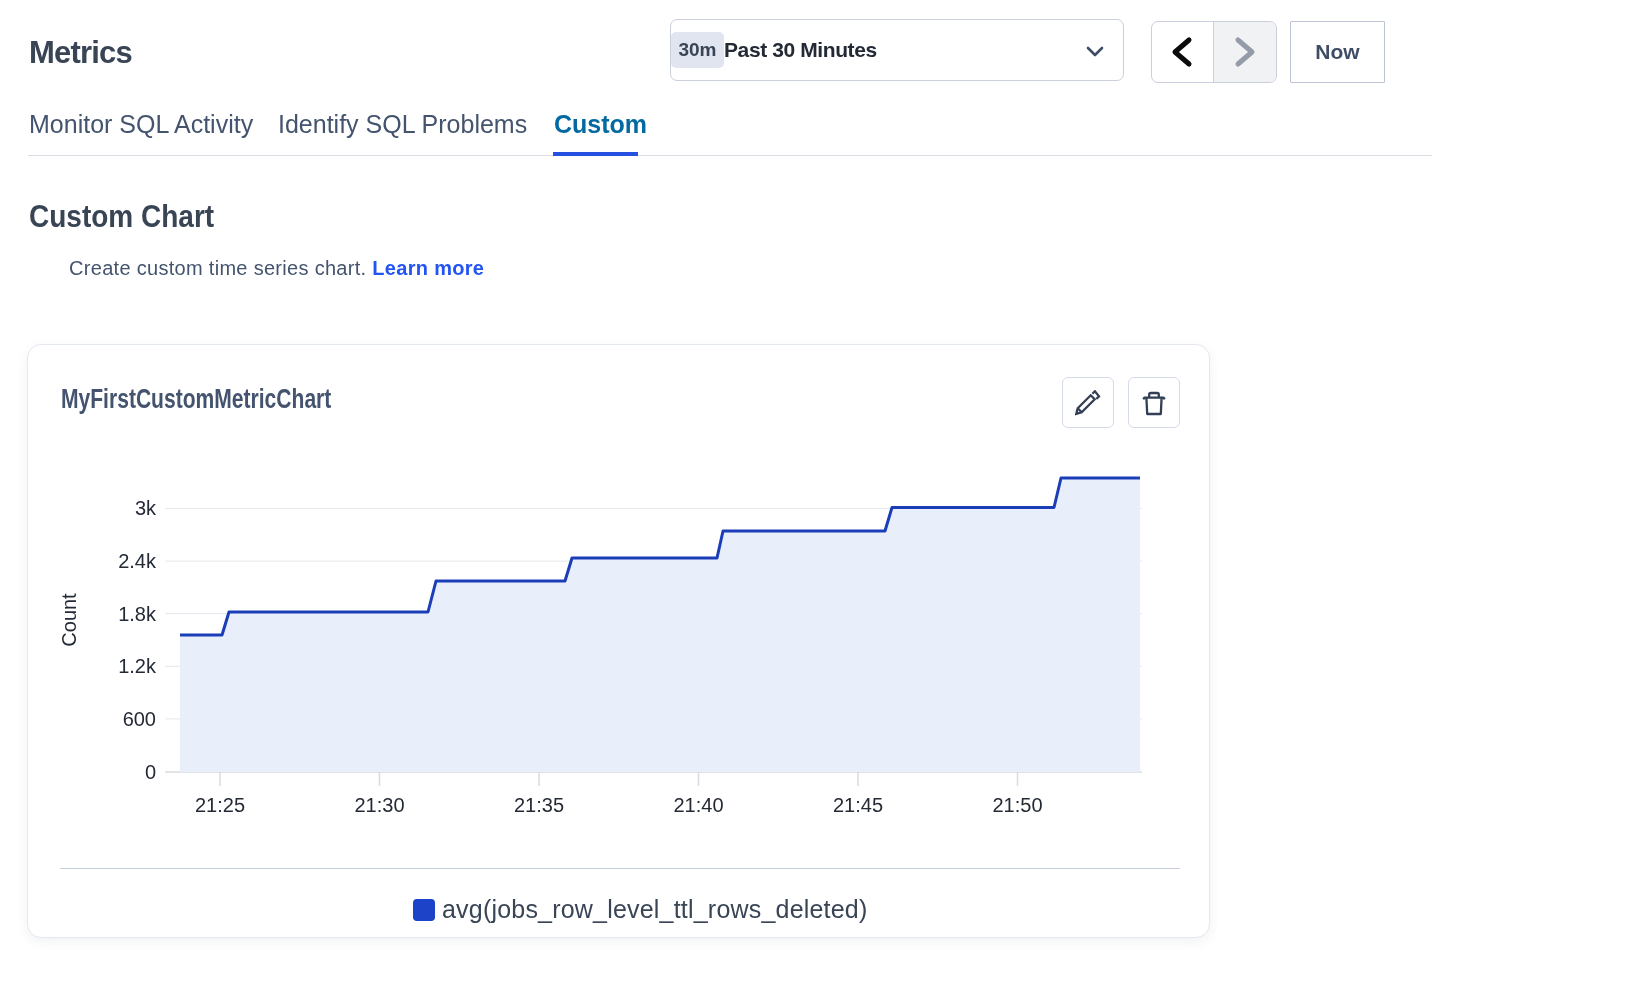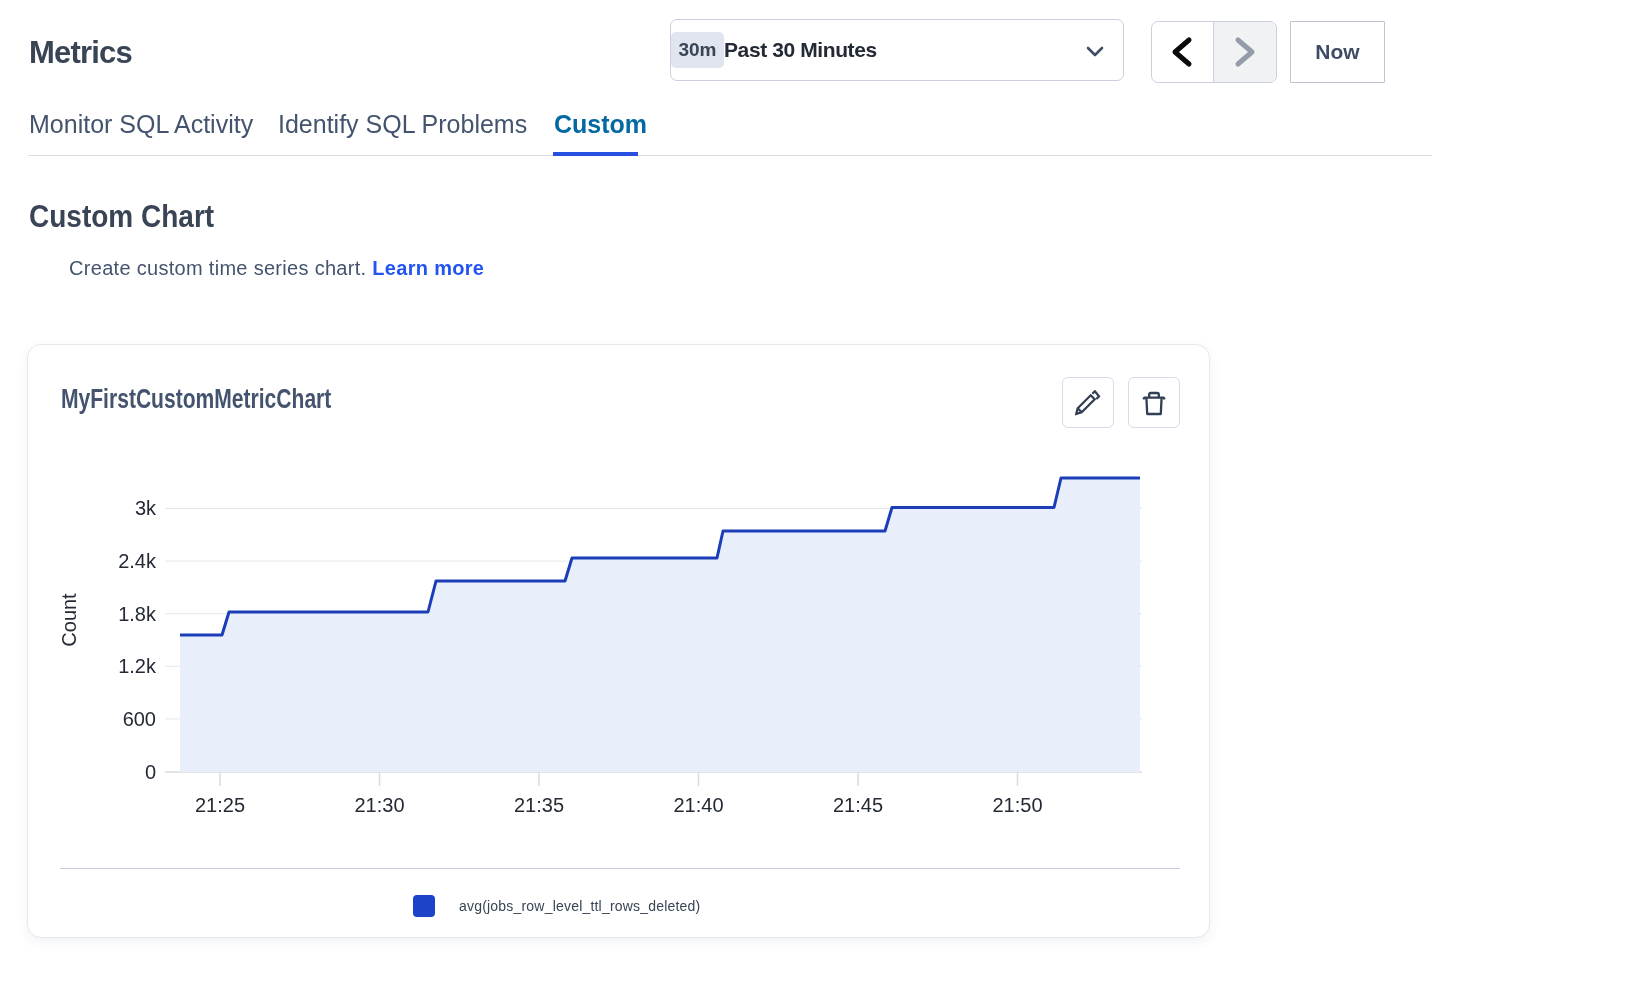--- a/index.html
+++ b/index.html
@@ -38,21 +38,21 @@
   
   #card { left:27px; top:344px; width:1183px; height:594px; background:#fff; border:1px solid #e4e8ef; border-radius:14px; box-shadow:0 4px 12px rgba(60,70,100,0.07); }
   #cardtitle { left:33px; top:41px; font-size:27px; font-weight:700; color:#44546e; line-height:1; transform:scaleX(0.78); transform-origin:0 0; }
   .iconbtn { position:absolute; top:32px; width:52px; height:51px; border:1px solid #d4daea; border-radius:6px; background:#fff; display:flex; align-items:center; justify-content:center; }
   #editbtn { left:1034px; }
   #delbtn { left:1100px; }
   #chartsvg { left:0; top:0; }
   #sep { left:32px; top:523px; width:1120px; height:1px; background:#c6cede; }
   #legend { left:385px; top:550px; display:flex; align-items:center; }
   #legend .sq { width:22px; height:22px; background:#1d43c8; border-radius:4px; margin-right:7px; }
-  #legend .txt { font-size:14px; color:#394455; letter-spacing:0.2px;margin-left:17px; }
+  #legend .txt { font-size:25px; color:#394455; letter-spacing:0.2px; }
 </style>
 </head>
 <body>
 <div id="page">
   <div class="abs" id="h1-metrics">Metrics</div>
 
   <div class="abs" id="timebox">
     <div class="badge">30m</div>
     <div class="label">Past 30 Minutes</div>
     <svg class="chev" width="18" height="12" viewBox="0 0 18 12" style="position:absolute; right:19px; top:26px;">

